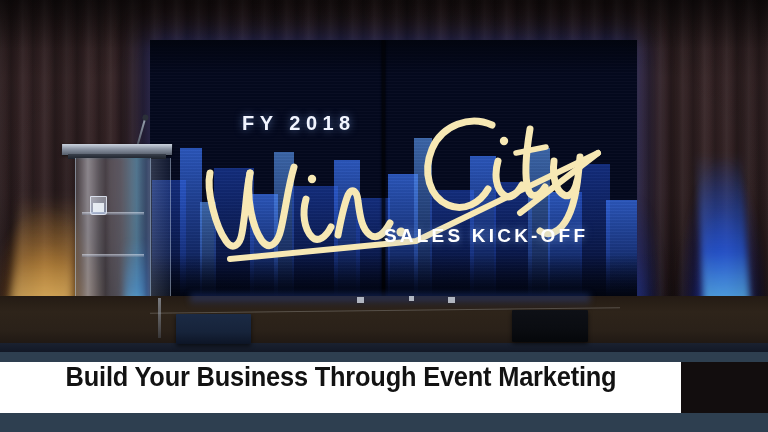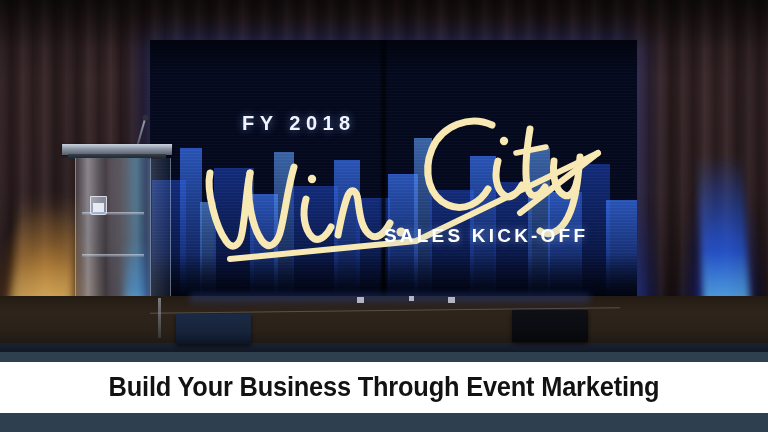--- a/index.html
+++ b/index.html
@@ -241,22 +241,22 @@
     background:linear-gradient(180deg, rgba(190,200,215,.55), rgba(90,100,115,.35));
   }
   .fixt{position:absolute;width:7px;height:6px;background:#c9cfd8;opacity:.85;}
 
   
   .bar-top{
     position:absolute;left:0;top:352px;width:768px;height:10px;
     background:#2e3f50;
   }
   .caption{
-    position:absolute;left:0;top:362px;width:768px;height:51px;
-    background:#ffffff;display:flex;align-items:center;justify-content:center;
+    position:absolute;left:0;top:362px;width:681px;height:51px;
+    background:#ffffff;display:flex;justify-content:center;
   }
   .caption-text{
     font-family:"Liberation Sans",sans-serif;
     font-weight:700;font-size:27px;color:#121212;
     letter-spacing:-.2px;transform:scaleX(.94);white-space:nowrap;
   }
   .bar-bot{
     position:absolute;left:0;top:413px;width:768px;height:19px;
     background:#2e3f50;
   }

